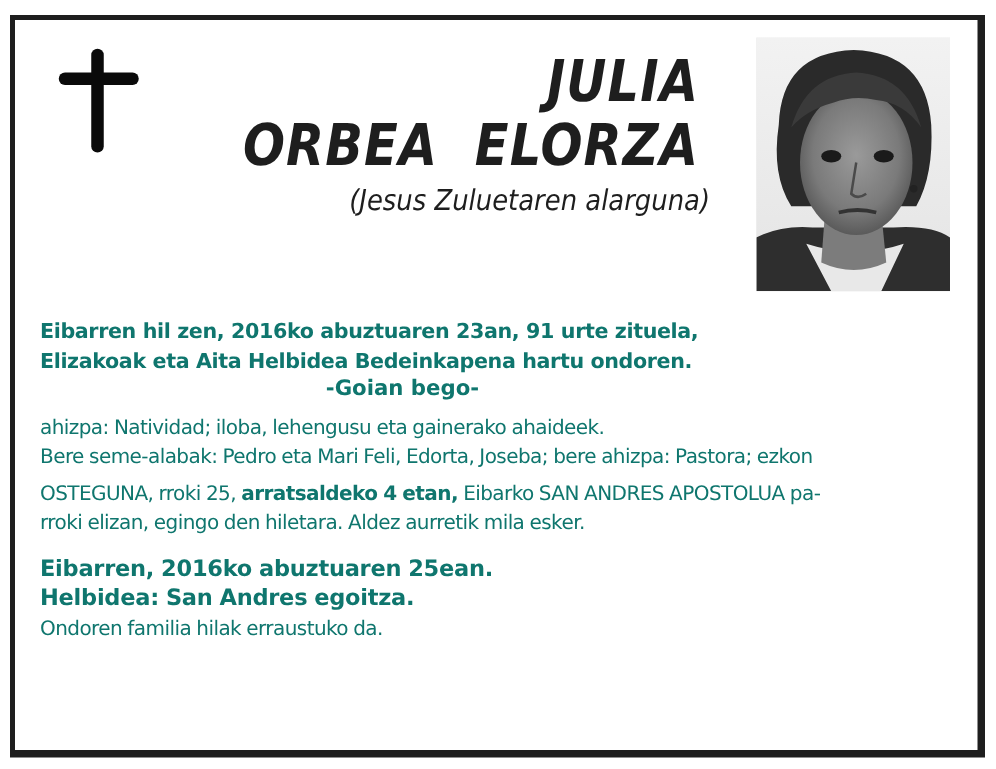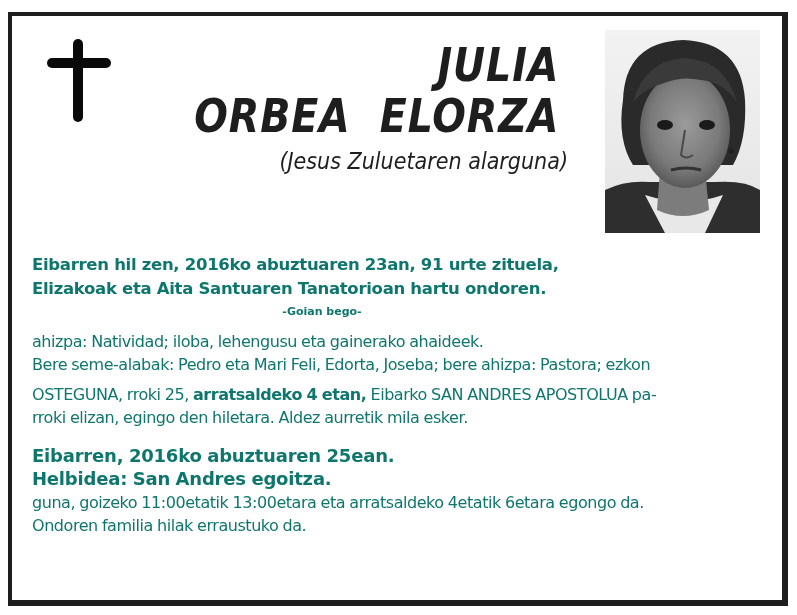--- a/index.html
+++ b/index.html
@@ -106,21 +106,21 @@
       margin-top: 40px;
     }
     .lead {
       font-weight: bold;
       font-size: 16.5px;
       white-space: nowrap;
       letter-spacing: -0.3px;
     }
     .goian {
       font-weight: bold;
-      font-size: 11px;
+      font-size: 17px;
       text-align: center;
       padding-left: 10px;
       width: 560px;
     }
     .para {
       margin-top: 6px;
       letter-spacing: -0.45px;
       word-spacing: -0.5px;
       white-space: nowrap;
     }
@@ -188,32 +188,31 @@
     <path d="M80 100 L76 125 Q81 130 88 125" stroke="#4a4a4a" stroke-width="2" fill="none"></path>
 
     <path d="M66 140 Q81 136 96 140" stroke="#333" stroke-width="3" fill="none"></path>
 
     <circle cx="126" cy="121" r="3" fill="#222"></circle>
   </svg>
 </div>
 
 <div class="body-text">
   <div class="lead line">Eibarren hil zen, 2016ko abuztuaren 23an, 91 urte zituela,</div>
-  <div class="lead line">Elizakoak eta Aita Santuaren Tanatorioan hartu ondoren.</div>
+  <div class="lead line">Elizakoak eta Aita Helbidea Bedeinkapena hartu ondoren.</div>
   <div class="goian">-Goian bego-</div>
 
   <div class="para">
     <span class="line">ahizpa: Natividad; iloba, lehengusu eta gainerako ahaideek.</span>
     <span class="line">Bere seme-alabak: Pedro eta Mari Feli, Edorta, Joseba; bere ahizpa: Pastora; ezkon</span>
   </div>
 
   <div class="para">
     <span class="line"><span>OSTEGUNA, rroki 25, </span><span class="bold">arratsaldeko 4 etan,</span><span> Eibarko SAN ANDRES APOSTOLUA pa-</span></span>
     <span class="line">rroki elizan, egingo den hiletara. Aldez aurretik mila esker.</span>
   </div>
 
   <div class="footer-block para">
     <span class="line footer-bold">Eibarren, 2016ko abuztuaren 25ean.</span>
     <span class="line footer-bold">Helbidea: San Andres egoitza.</span>
-    <span class="line">guna, goizeko 11:00etatik 13:00etara eta arratsaldeko 4etatik 6etara egongo da.</span>
     <span class="line">Ondoren familia hilak erraustuko da.</span>
   </div>
 </div>
 
 </body></html>

